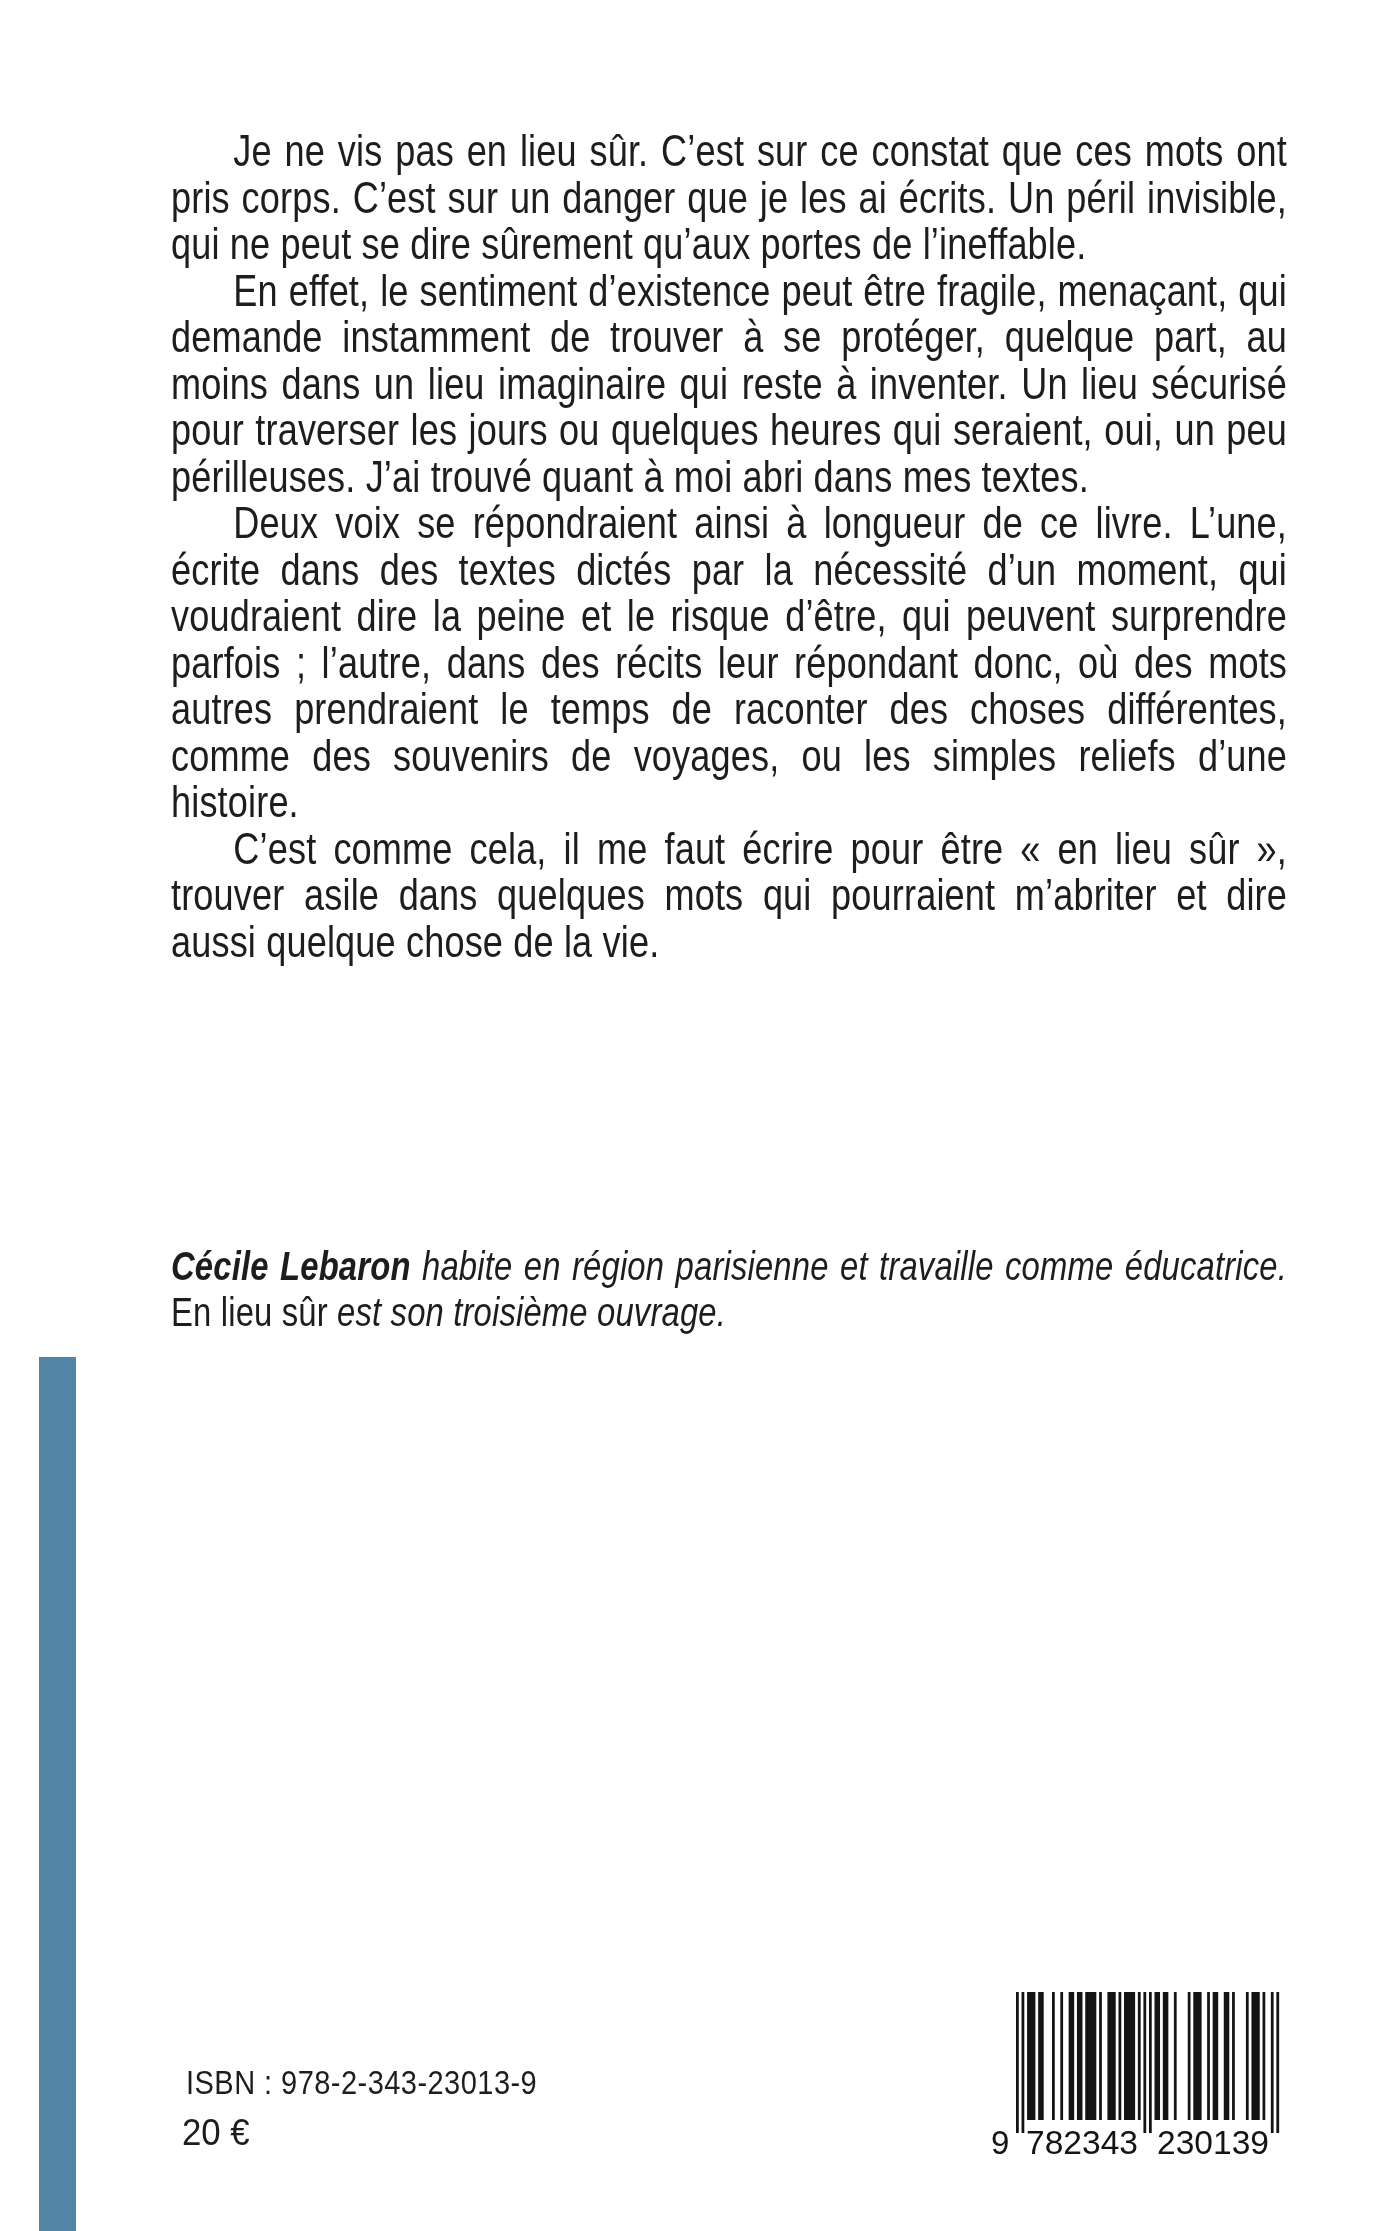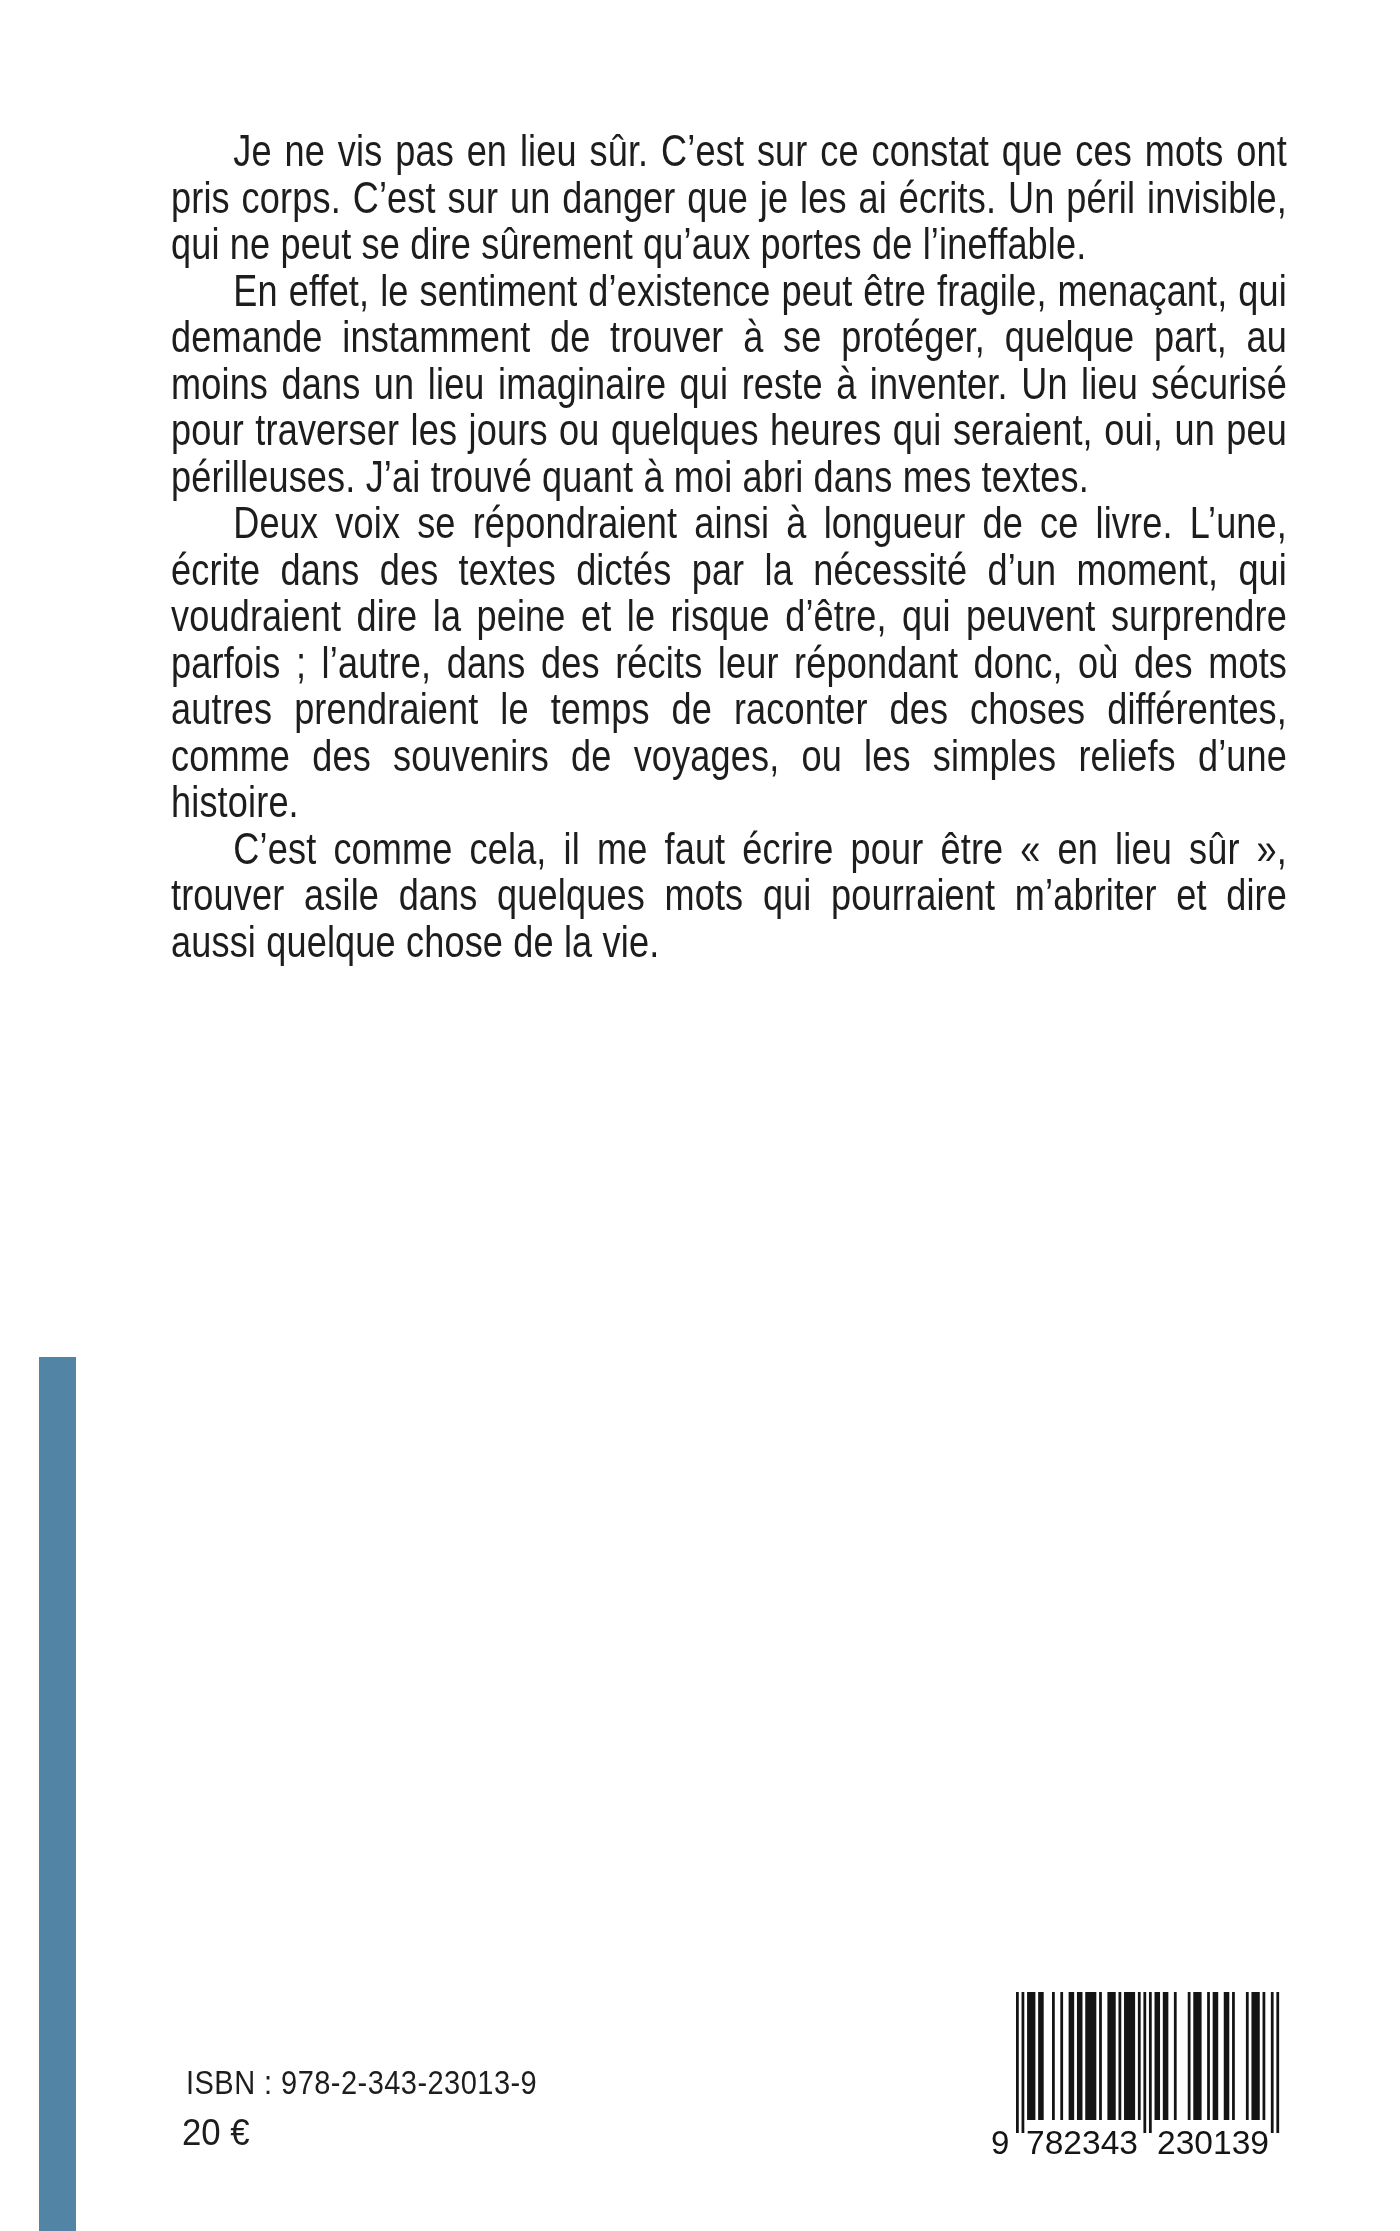--- a/index.html
+++ b/index.html
@@ -90,20 +90,25 @@
 
   <main class="synopsis">
     <div class="condense">
       <p>Je ne vis pas en lieu sûr. C’est sur ce constat que ces mots ont pris corps. C’est sur un danger que je les ai écrits. Un péril invisible, qui ne peut se dire sûrement qu’aux portes de l’ineffable.</p>
       <p>En effet, le sentiment d’existence peut être fragile, menaçant, qui demande instamment de trouver à se protéger, quelque part, au moins dans un lieu imaginaire qui reste à inventer. Un lieu sécurisé pour traverser les jours ou quelques heures qui seraient, oui, un peu périlleuses. J’ai trouvé quant à moi abri dans mes textes.</p>
       <p>Deux voix se répondraient ainsi à longueur de ce livre. L’une, écrite dans des textes dictés par la nécessité d’un moment, qui voudraient dire la peine et le risque d’être, qui peuvent surprendre parfois ; l’autre, dans des récits leur répondant donc, où des mots autres prendraient le temps de raconter des choses différentes, comme des souvenirs de voyages, ou les simples reliefs d’une histoire.</p>
       <p>C’est comme cela, il me faut écrire pour être « en lieu sûr », trouver asile dans quelques mots qui pourraient m’abriter et dire aussi quelque chose de la vie.</p>
     </div>
   </main>
 
+  <section class="bio">
+    <div class="condense">
+      <p><span class="author-name">Cécile Lebaron</span><span> habite en région parisienne et travaille comme éducatrice. </span><span class="roman">En lieu sûr</span><span> est son troisième ouvrage.</span></p>
+    </div>
+  </section>
 
   <div class="accent-bar" style="background: rgb(82, 132, 166);"></div>
 
   <footer>
     <div class="isbn-line">ISBN : 978-2-343-23013-9</div>
     <div class="price-line">20 €</div>
     <div class="barcode">
       <svg id="barcode-svg" width="302" height="168" viewBox="0 0 302 168" xmlns="http://www.w3.org/2000/svg">
           <rect x="29.00" y="0" width="2.77" height="141" fill="#141414"></rect>
           <rect x="34.54" y="0" width="2.77" height="141" fill="#141414"></rect>

